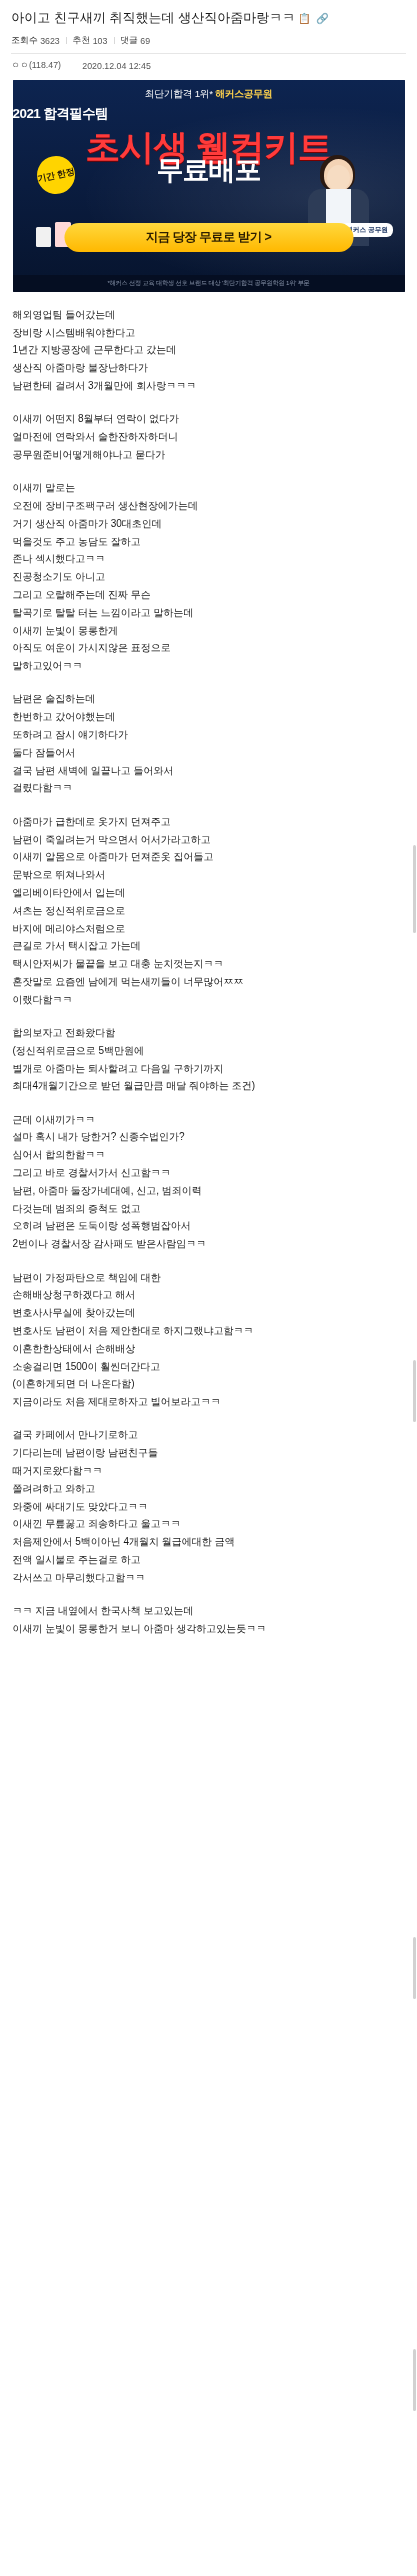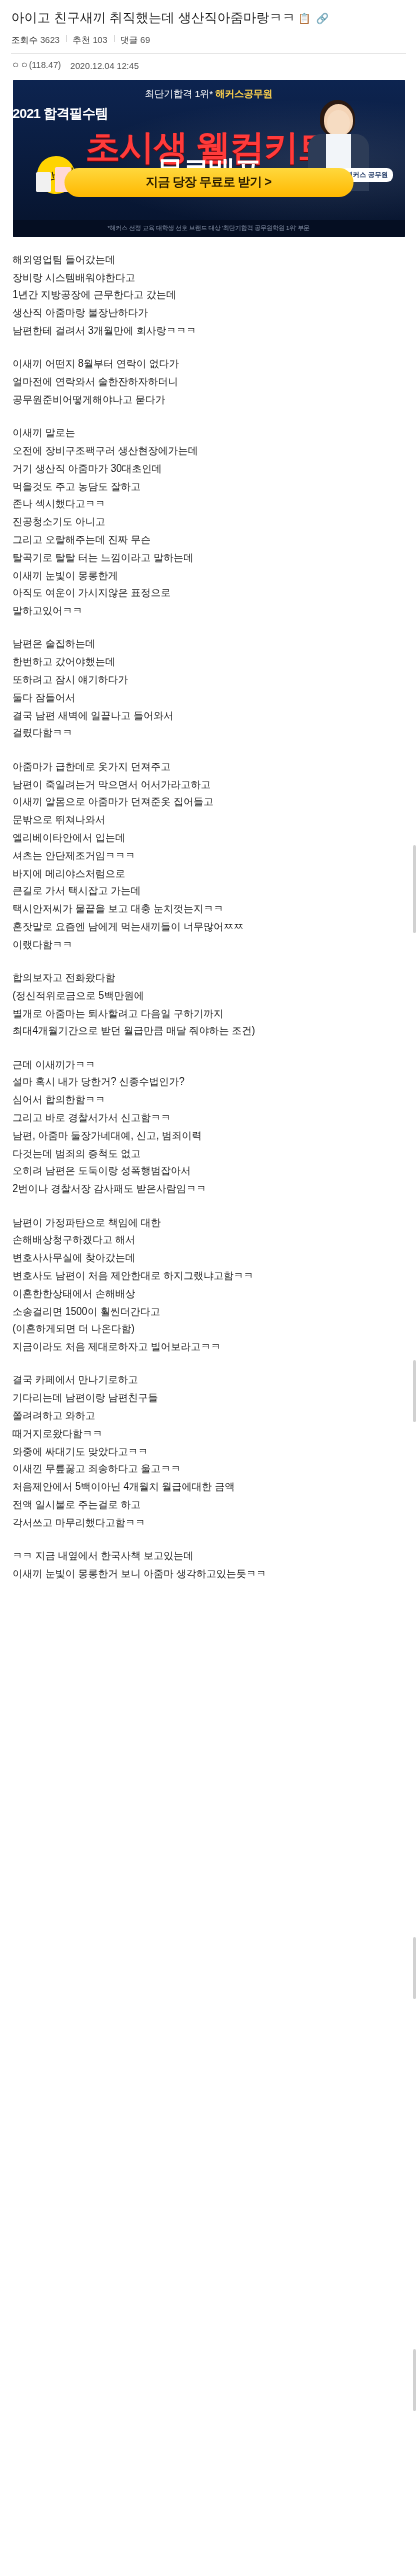--- a/index.html
+++ b/index.html
@@ -37,21 +37,21 @@
   .title-icons {
     display: inline-block;
     margin-left: 3.1px;
     vertical-align: middle;
     letter-spacing: 1px;
     font-size: 10.3px;
     color: #333;
   }
   .meta-row {
     display: flex;
-    align-items: flex-start;
+    align-items: center;
     gap: 0;
     font-size: 8.8px;
     color: #555555;
     padding-bottom: 6.2px;
     border-bottom: 0.5px solid #e6e6e6;
   }
   .meta-item { white-space: nowrap; }
   .meta-sep {
     display: inline-block;
     width: 0.5px;
@@ -61,35 +61,36 @@
   }
   .meta-strong { color: #333; }
 
   
   .meta-row2 {
     display: flex;
     align-items: center;
     font-size: 8.8px;
     color: #555555;
     padding: 6.2px 11.3px 8.2px 11.3px;
+    gap: 12px;
   }
   .meta-row2 .m { margin-right: 9.3px; }
 
   
   .ad-wrap {
     margin: 0 auto;
     width: 392px;
     background: #0b1a3a;
     position: relative;
     overflow: hidden;
     border-radius: 1px;
   }
   .ad-inner {
     position: relative;
-    height: 140px;
+    height: 195px;
     background:
       radial-gradient(ellipse at 78% 60%, rgba(255,255,255,0.10) 0%, rgba(255,255,255,0) 55%),
       linear-gradient(180deg, #0d2450 0%, #0a1c3f 55%, #071530 100%);
   }
   .ad-top-line {
     position: absolute;
     top: 8.2px; left: 0; right: 0;
     text-align: center;
     color: #ffffff;
     font-size: 9.8px;
@@ -339,21 +340,21 @@
       <span class="l">둘다 잠들어서</span>
       <span class="l">결국 남편 새벽에 일끝나고 들어와서</span>
       <span class="l">걸렸다함ㅋㅋ</span>
     </p>
     <p class="para">
       <span class="l">아줌마가 급한데로 옷가지 던져주고</span>
       <span class="l">남편이 죽일려는거 막으면서 어서가라고하고</span>
       <span class="l">이새끼 알몸으로 아줌마가 던져준옷 집어들고</span>
       <span class="l">문밖으로 뛰쳐나와서</span>
       <span class="l">엘리베이타안에서 입는데</span>
-      <span class="l">셔츠는 안단제조거임ㅋㅋㅋ</span>
+      <span class="l">셔츠는 정신적위로금으로</span>
       <span class="l">바지에 메리야스처럼으로</span>
       <span class="l">큰길로 가서 택시잡고 가는데</span>
       <span class="l">택시안저씨가 물끝을 보고 대충 눈치껏는지ㅋㅋ</span>
       <span class="l">혼잣말로 요즘엔 남에게 먹는새끼들이 너무많어ㅉㅉ</span>
       <span class="l">이랬다함ㅋㅋ</span>
     </p>
     <p class="para">
       <span class="l">합의보자고 전화왔다함</span>
       <span class="l">(정신적위로금으로 5백만원에</span>
       <span class="l">별개로 아줌마는 퇴사할려고 다음일 구하기까지</span>
@@ -375,22 +376,22 @@
       <span class="l">변호사사무실에 찾아갔는데</span>
       <span class="l">변호사도 남편이 처음 제안한대로 하지그랬냐고함ㅋㅋ</span>
       <span class="l">이혼한한상태에서 손해배상</span>
       <span class="l">소송걸리면 1500이 훨씬더간다고</span>
       <span class="l">(이혼하게되면 더 나온다함)</span>
       <span class="l">지금이라도 처음 제대로하자고 빌어보라고ㅋㅋ</span>
     </p>
     <p class="para">
       <span class="l">결국 카페에서 만나기로하고</span>
       <span class="l">기다리는데 남편이랑 남편친구들</span>
+      <span class="l">때거지로왔다함ㅋㅋ</span>
       <span class="l">쫄려려하고 와하고</span>
-      <span class="l">때거지로왔다함ㅋㅋ</span>
       <span class="l">와중에 싸대기도 맞았다고ㅋㅋ</span>
       <span class="l">이새낀 무릎꿇고 죄송하다고 울고ㅋㅋ</span>
       <span class="l">처음제안에서 5백이아닌 4개월치 월급에대한 금액</span>
       <span class="l">전액 일시불로 주는걸로 하고</span>
       <span class="l">각서쓰고 마무리했다고함ㅋㅋ</span>
     </p>
     <p class="para">
       <span class="l">ㅋㅋ 지금 내옆에서 한국사책 보고있는데</span>
       <span class="l">이새끼 눈빛이 몽롱한거 보니 아줌마 생각하고있는듯ㅋㅋ</span>
     </p>

